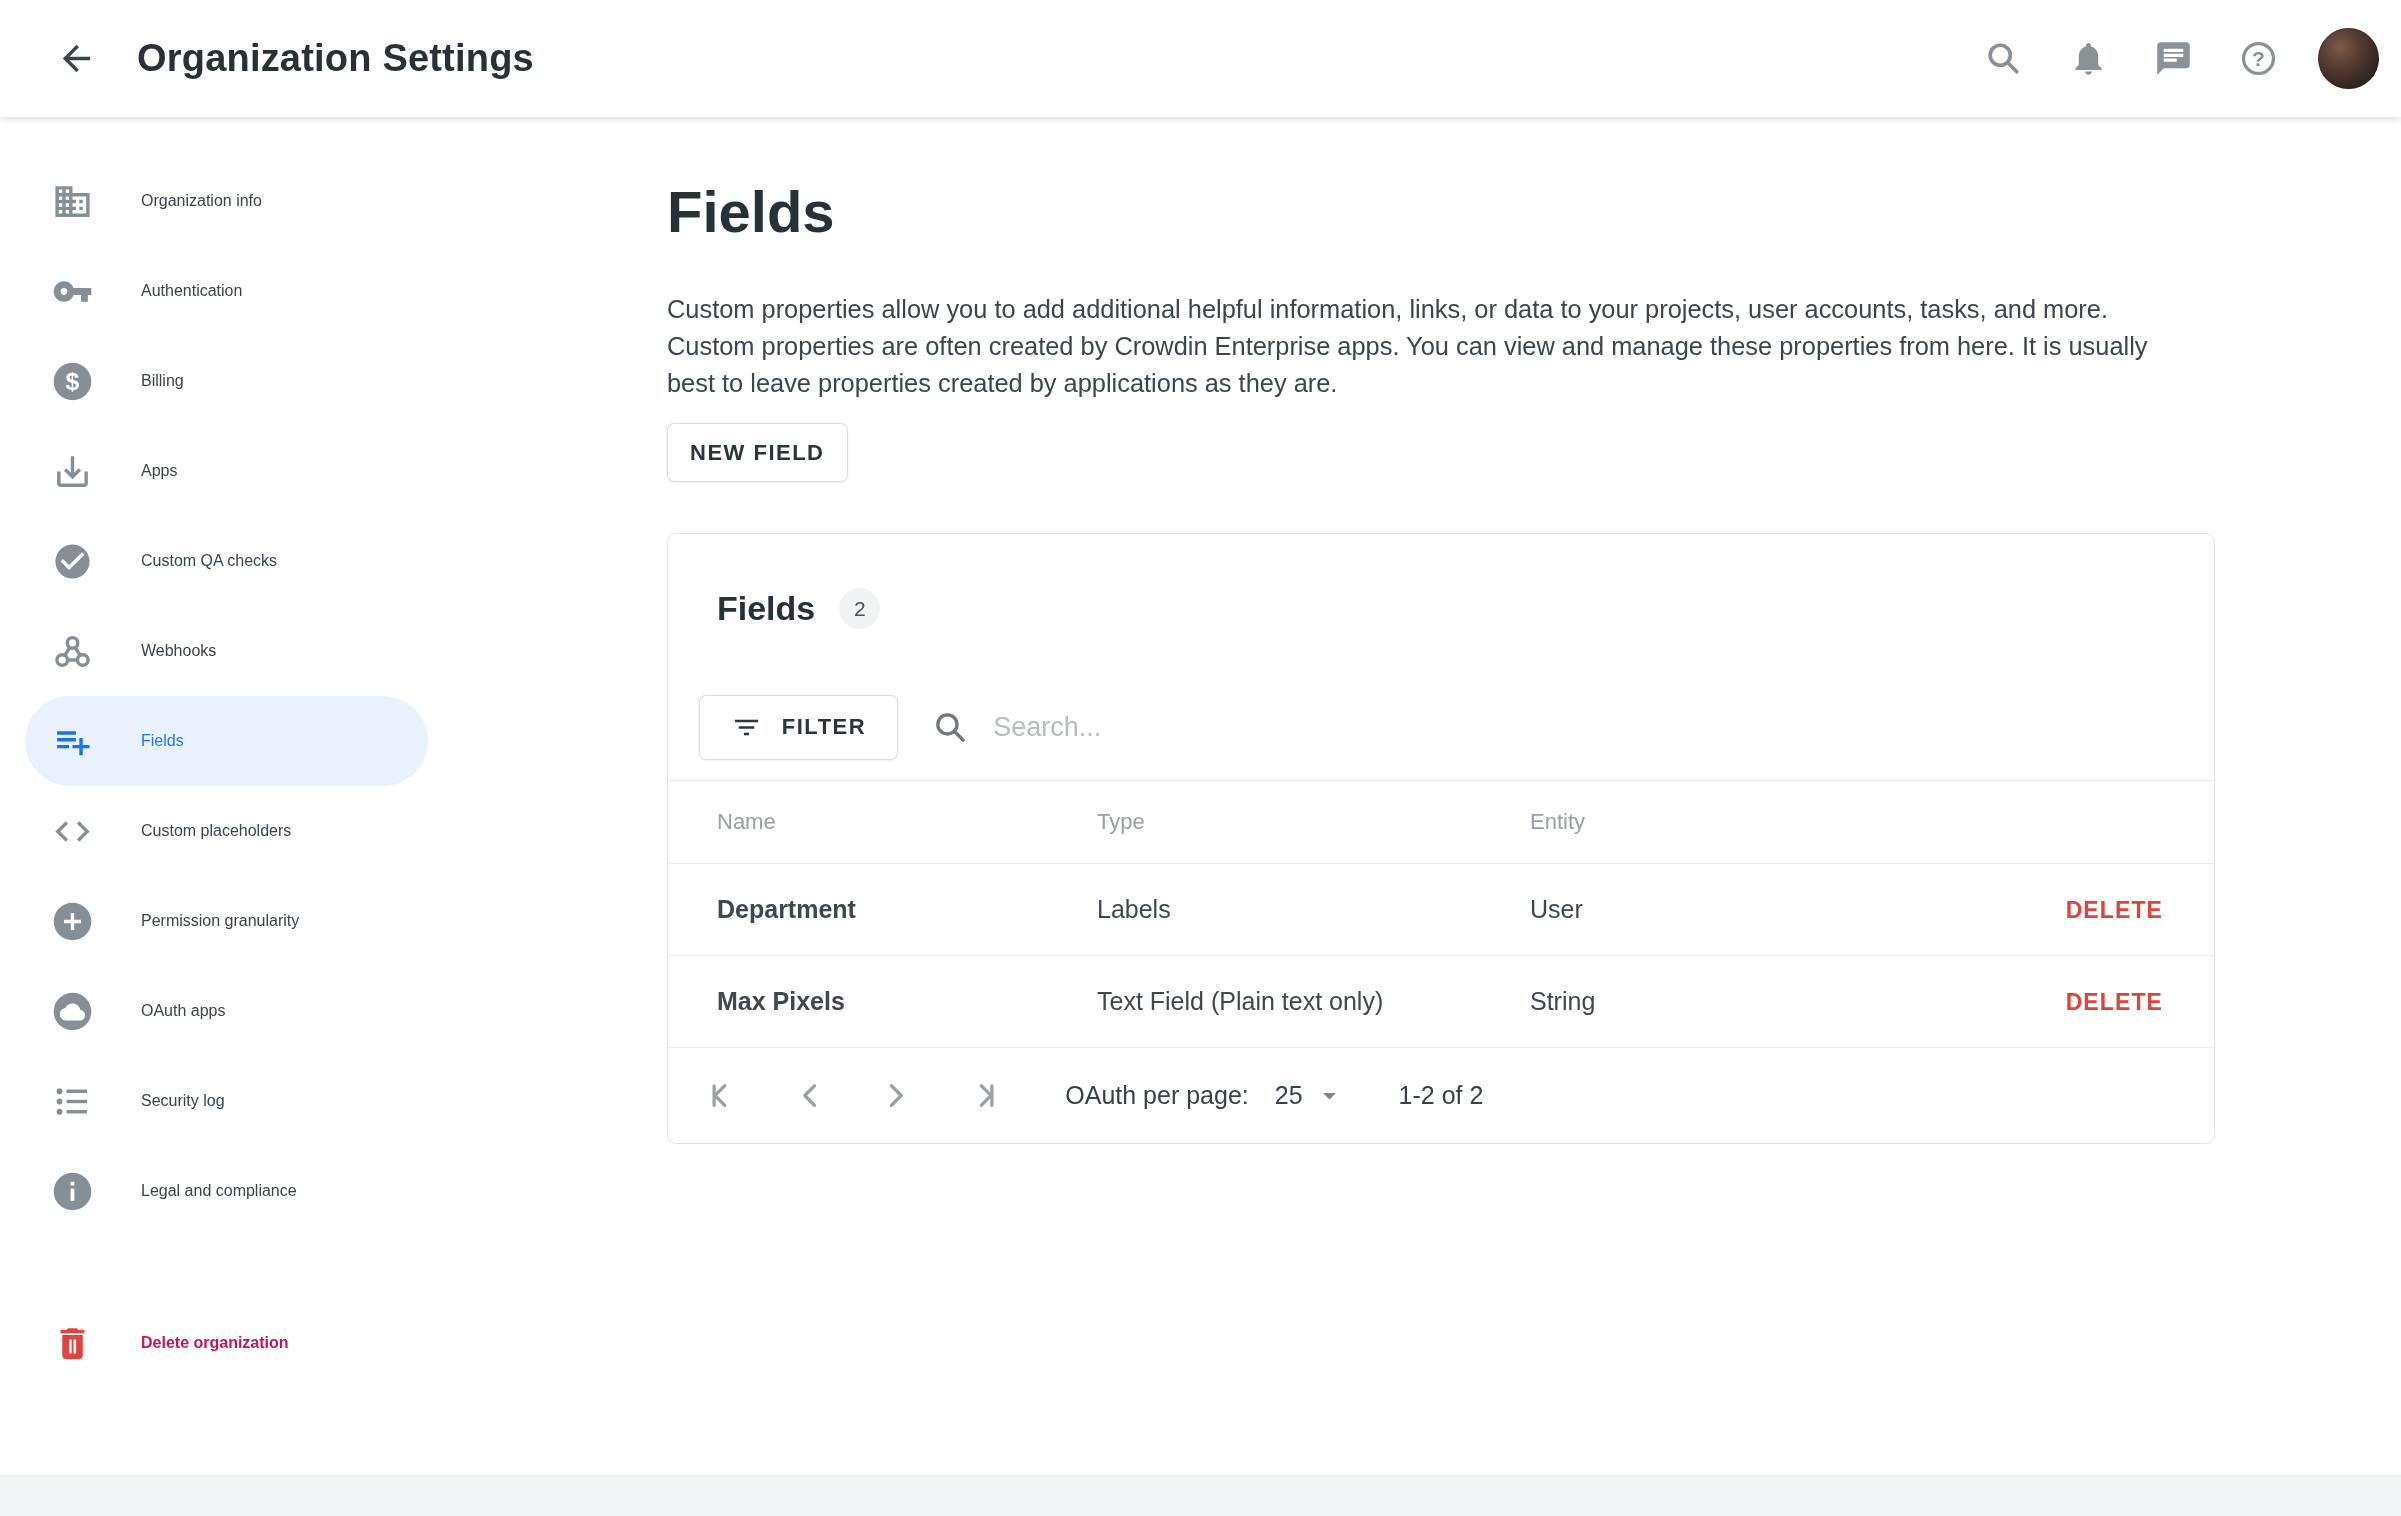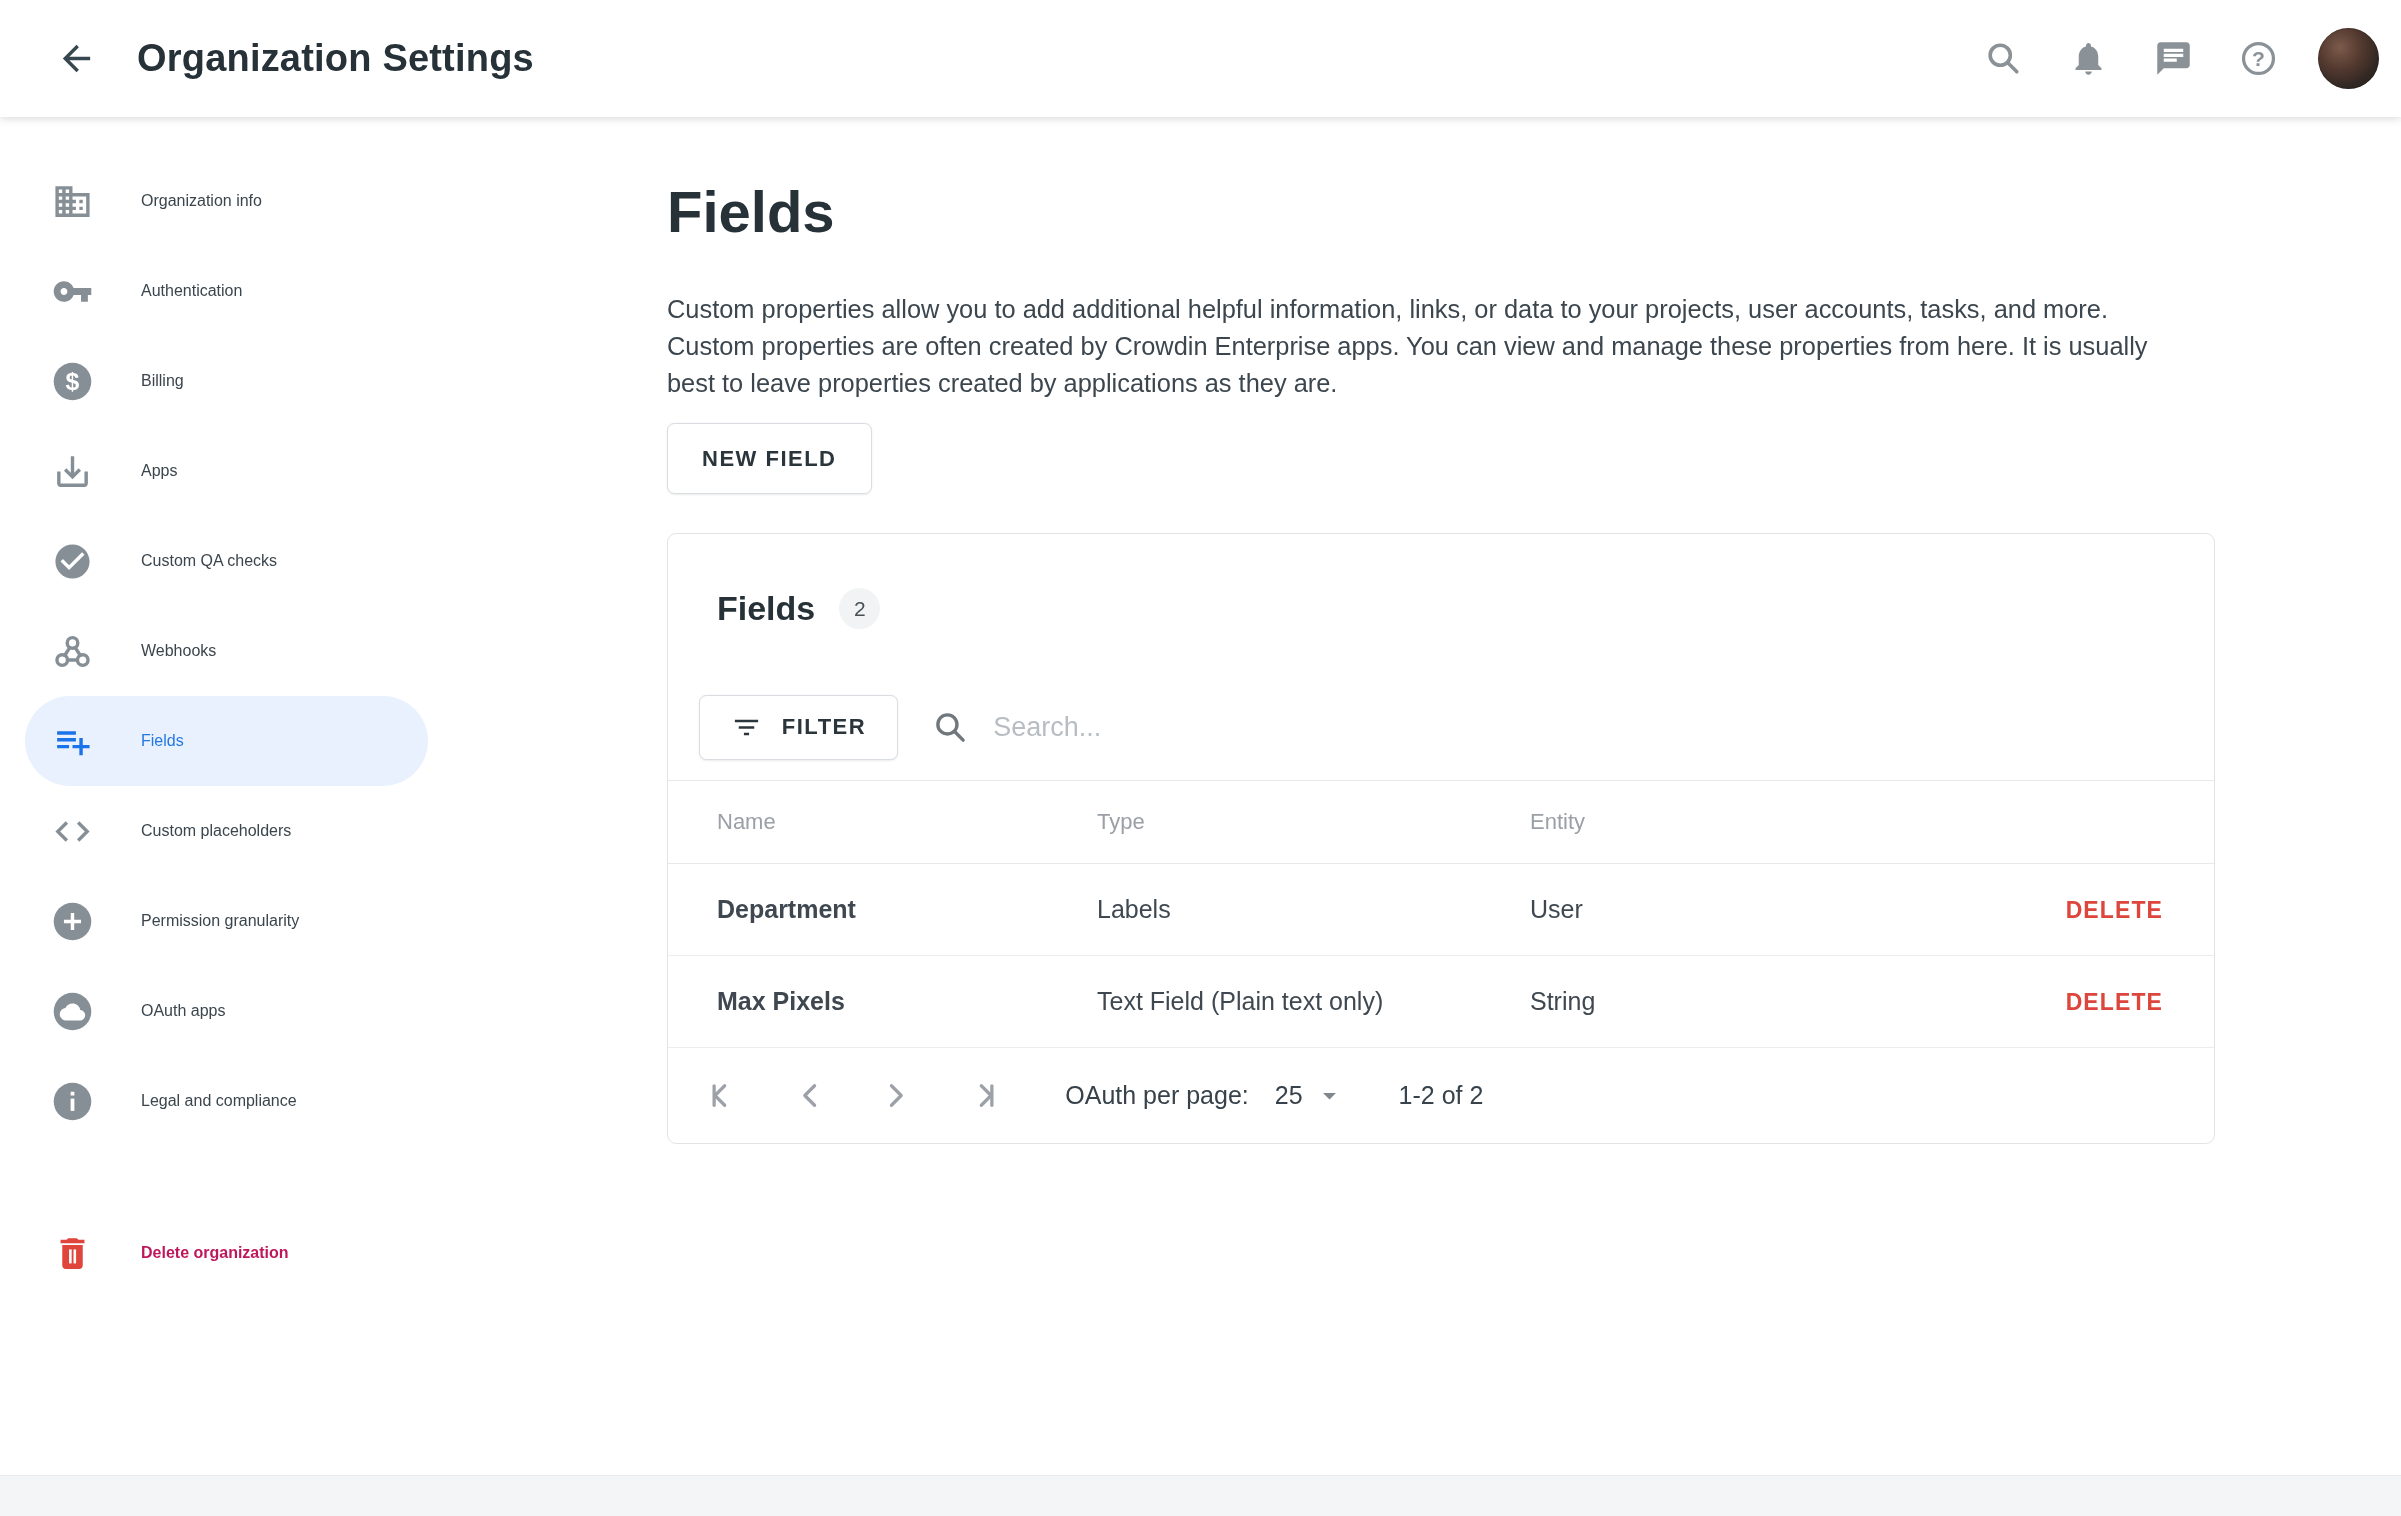--- a/index.html
+++ b/index.html
@@ -44,21 +44,21 @@
   .main { position:absolute; left:667px; top:117px; right:0; bottom:0; }
   .page-title { position:absolute; top:61px; left:0; font-size:58px; font-weight:700; color:#263238; }
   .page-desc { position:absolute; top:174px; left:0; width:1529px; font-size:25.4px; line-height:37px; color:#3c464e; }
   .btn-outline {
     display:inline-flex; align-items:center; justify-content:center;
     background:#fff; border:0.9px solid #d9dce0; border-radius:7.4px;
     font-family:"Liberation Sans", sans-serif;
     font-size:22px; font-weight:700; letter-spacing:1.5px; color:#2b353c;
     cursor:pointer; box-shadow:0 0.9px 1.8px rgba(60,64,67,0.10);
   }
-  .btn-new { position:absolute; top:306px; left:0; height:71px; padding:0 34px; }
+  .btn-new { position:absolute; top:306px; left:0; height:59px; padding:0 22px; }
   
   .card {
     position:absolute; top:416px; left:0; width:1548px; height:611px;
     background:#fff; border:0.9px solid #e1e4e7; border-radius:9.2px;
     display:flex; flex-direction:column;
   }
   .card-head { height:140px; display:flex; align-items:center; padding:9.2px 49px 0; }
   .card-title { font-size:34px; font-weight:700; color:#263238; }
   .count-badge {
     margin-left:24px; width:41px; height:41px; border-radius:50%;
@@ -235,20 +235,33 @@
     <div class="side-item">
       <span class="si-icon">
         <svg viewBox="0 0 24 24">
             <circle cx="12" cy="12" r="11" fill="currentColor"></circle>
             <path transform="translate(4.55 4.9) scale(0.62)" d="M19.35 10.04C18.67 6.59 15.64 4 12 4 9.11 4 6.6 5.64 5.35 8.04 2.34 8.36 0 10.91 0 14c0 3.31 2.69 6 6 6h13c2.76 0 5-2.24 5-5 0-2.64-2.05-4.78-4.65-4.96z" fill="#fff"></path>
           </svg>
       </span>
       <span class="si-label">OAuth apps</span>
     </div>
 
+    <div class="side-item">
+      <span class="si-icon">
+        <svg viewBox="0 0 24 24" fill="currentColor">
+            <circle cx="4.4" cy="6" r="1.7"></circle>
+            <rect x="8.5" y="5" width="12" height="2"></rect>
+            <circle cx="4.4" cy="12" r="1.7"></circle>
+            <rect x="8.5" y="11" width="12" height="2"></rect>
+            <circle cx="4.4" cy="18" r="1.7"></circle>
+            <rect x="8.5" y="17" width="12" height="2"></rect>
+          </svg>
+      </span>
+      <span class="si-label">Security log</span>
+    </div>
 
     <div class="side-item">
       <span class="si-icon">
         <svg viewBox="0 0 24 24">
             <circle cx="12" cy="12" r="11" fill="currentColor"></circle>
             <rect x="10.9" y="10.3" width="2.2" height="7.2" fill="#fff"></rect>
             <rect x="10.9" y="6.3" width="2.2" height="2.2" fill="#fff"></rect>
           </svg>
       </span>
       <span class="si-label">Legal and compliance</span>

